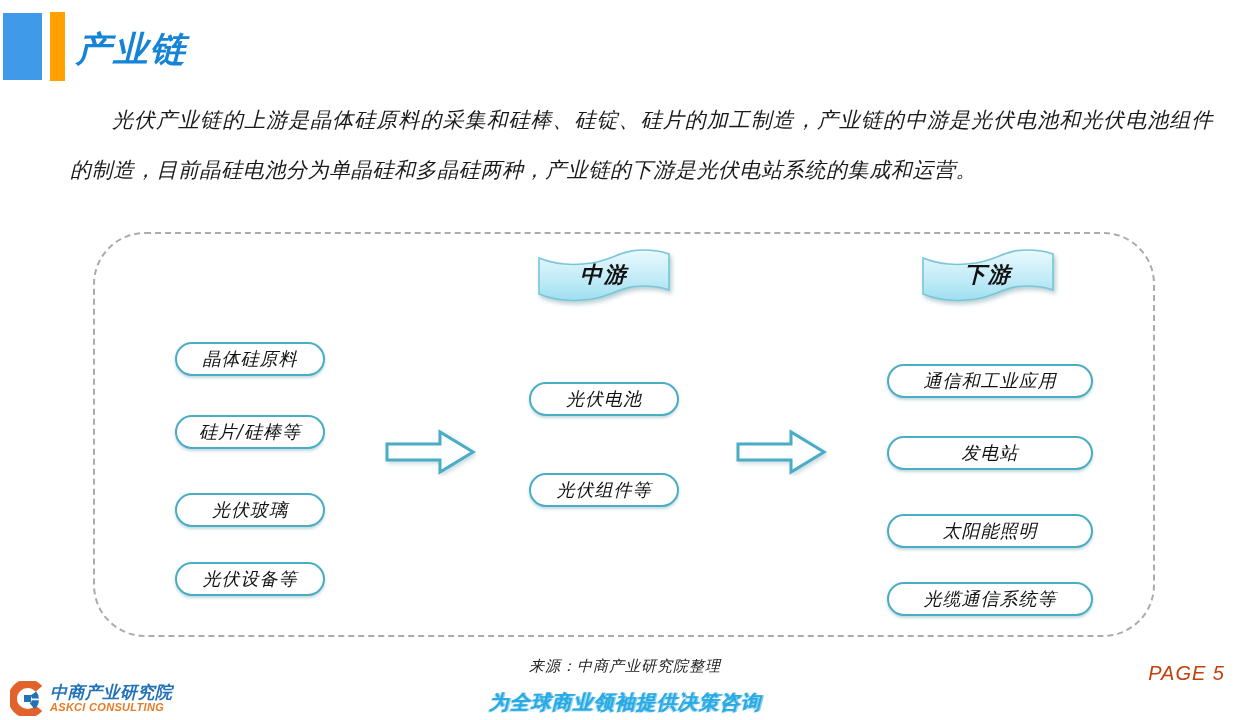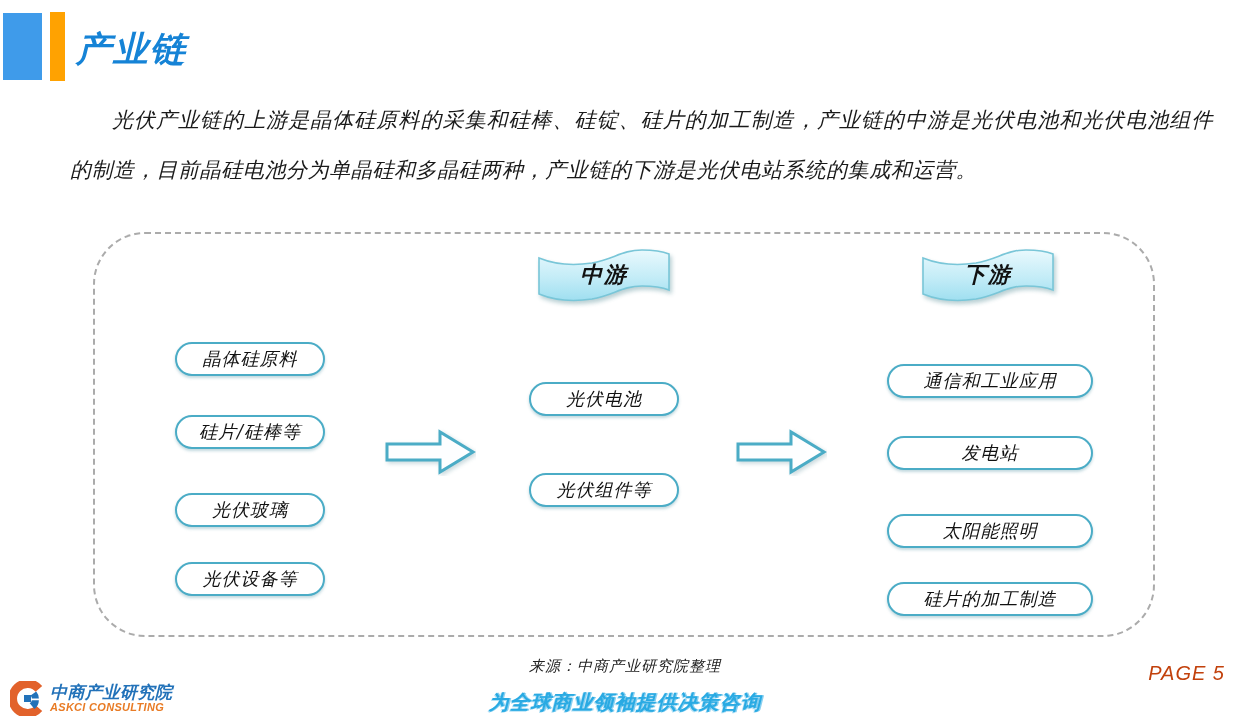--- a/index.html
+++ b/index.html
@@ -109,21 +109,21 @@
 
   <div class="col-mid">
     <div class="pill pill-m0">光伏电池</div>
     <div class="pill pill-m1">光伏组件等</div>
   </div>
 
   <div class="col-down">
     <div class="pill pill-d pill-d0">通信和工业应用</div>
     <div class="pill pill-d pill-d1">发电站</div>
     <div class="pill pill-d pill-d2">太阳能照明</div>
-    <div class="pill pill-d pill-d3">硅片的加工制造</div>
+    <div class="pill pill-d pill-d3">光缆通信系统等</div>
   </div>
 
   <svg class="flow-arrow flow-arrow-1" viewBox="0 0 92 48">
     <path d="M3,16 L56,16 L56,4 L89,24 L56,44 L56,32 L3,32 Z" fill="#FDFEFF" stroke="#4BACC6" stroke-width="3" style="filter:drop-shadow(2px 2px 2px rgba(120,160,170,.4));"></path>
   </svg>
   <svg class="flow-arrow flow-arrow-2" viewBox="0 0 92 48">
     <path d="M3,16 L56,16 L56,4 L89,24 L56,44 L56,32 L3,32 Z" fill="#FDFEFF" stroke="#4BACC6" stroke-width="3" style="filter:drop-shadow(2px 2px 2px rgba(120,160,170,.4));"></path>
   </svg>
 
   <div class="source">来源：中商产业研究院整理</div>

